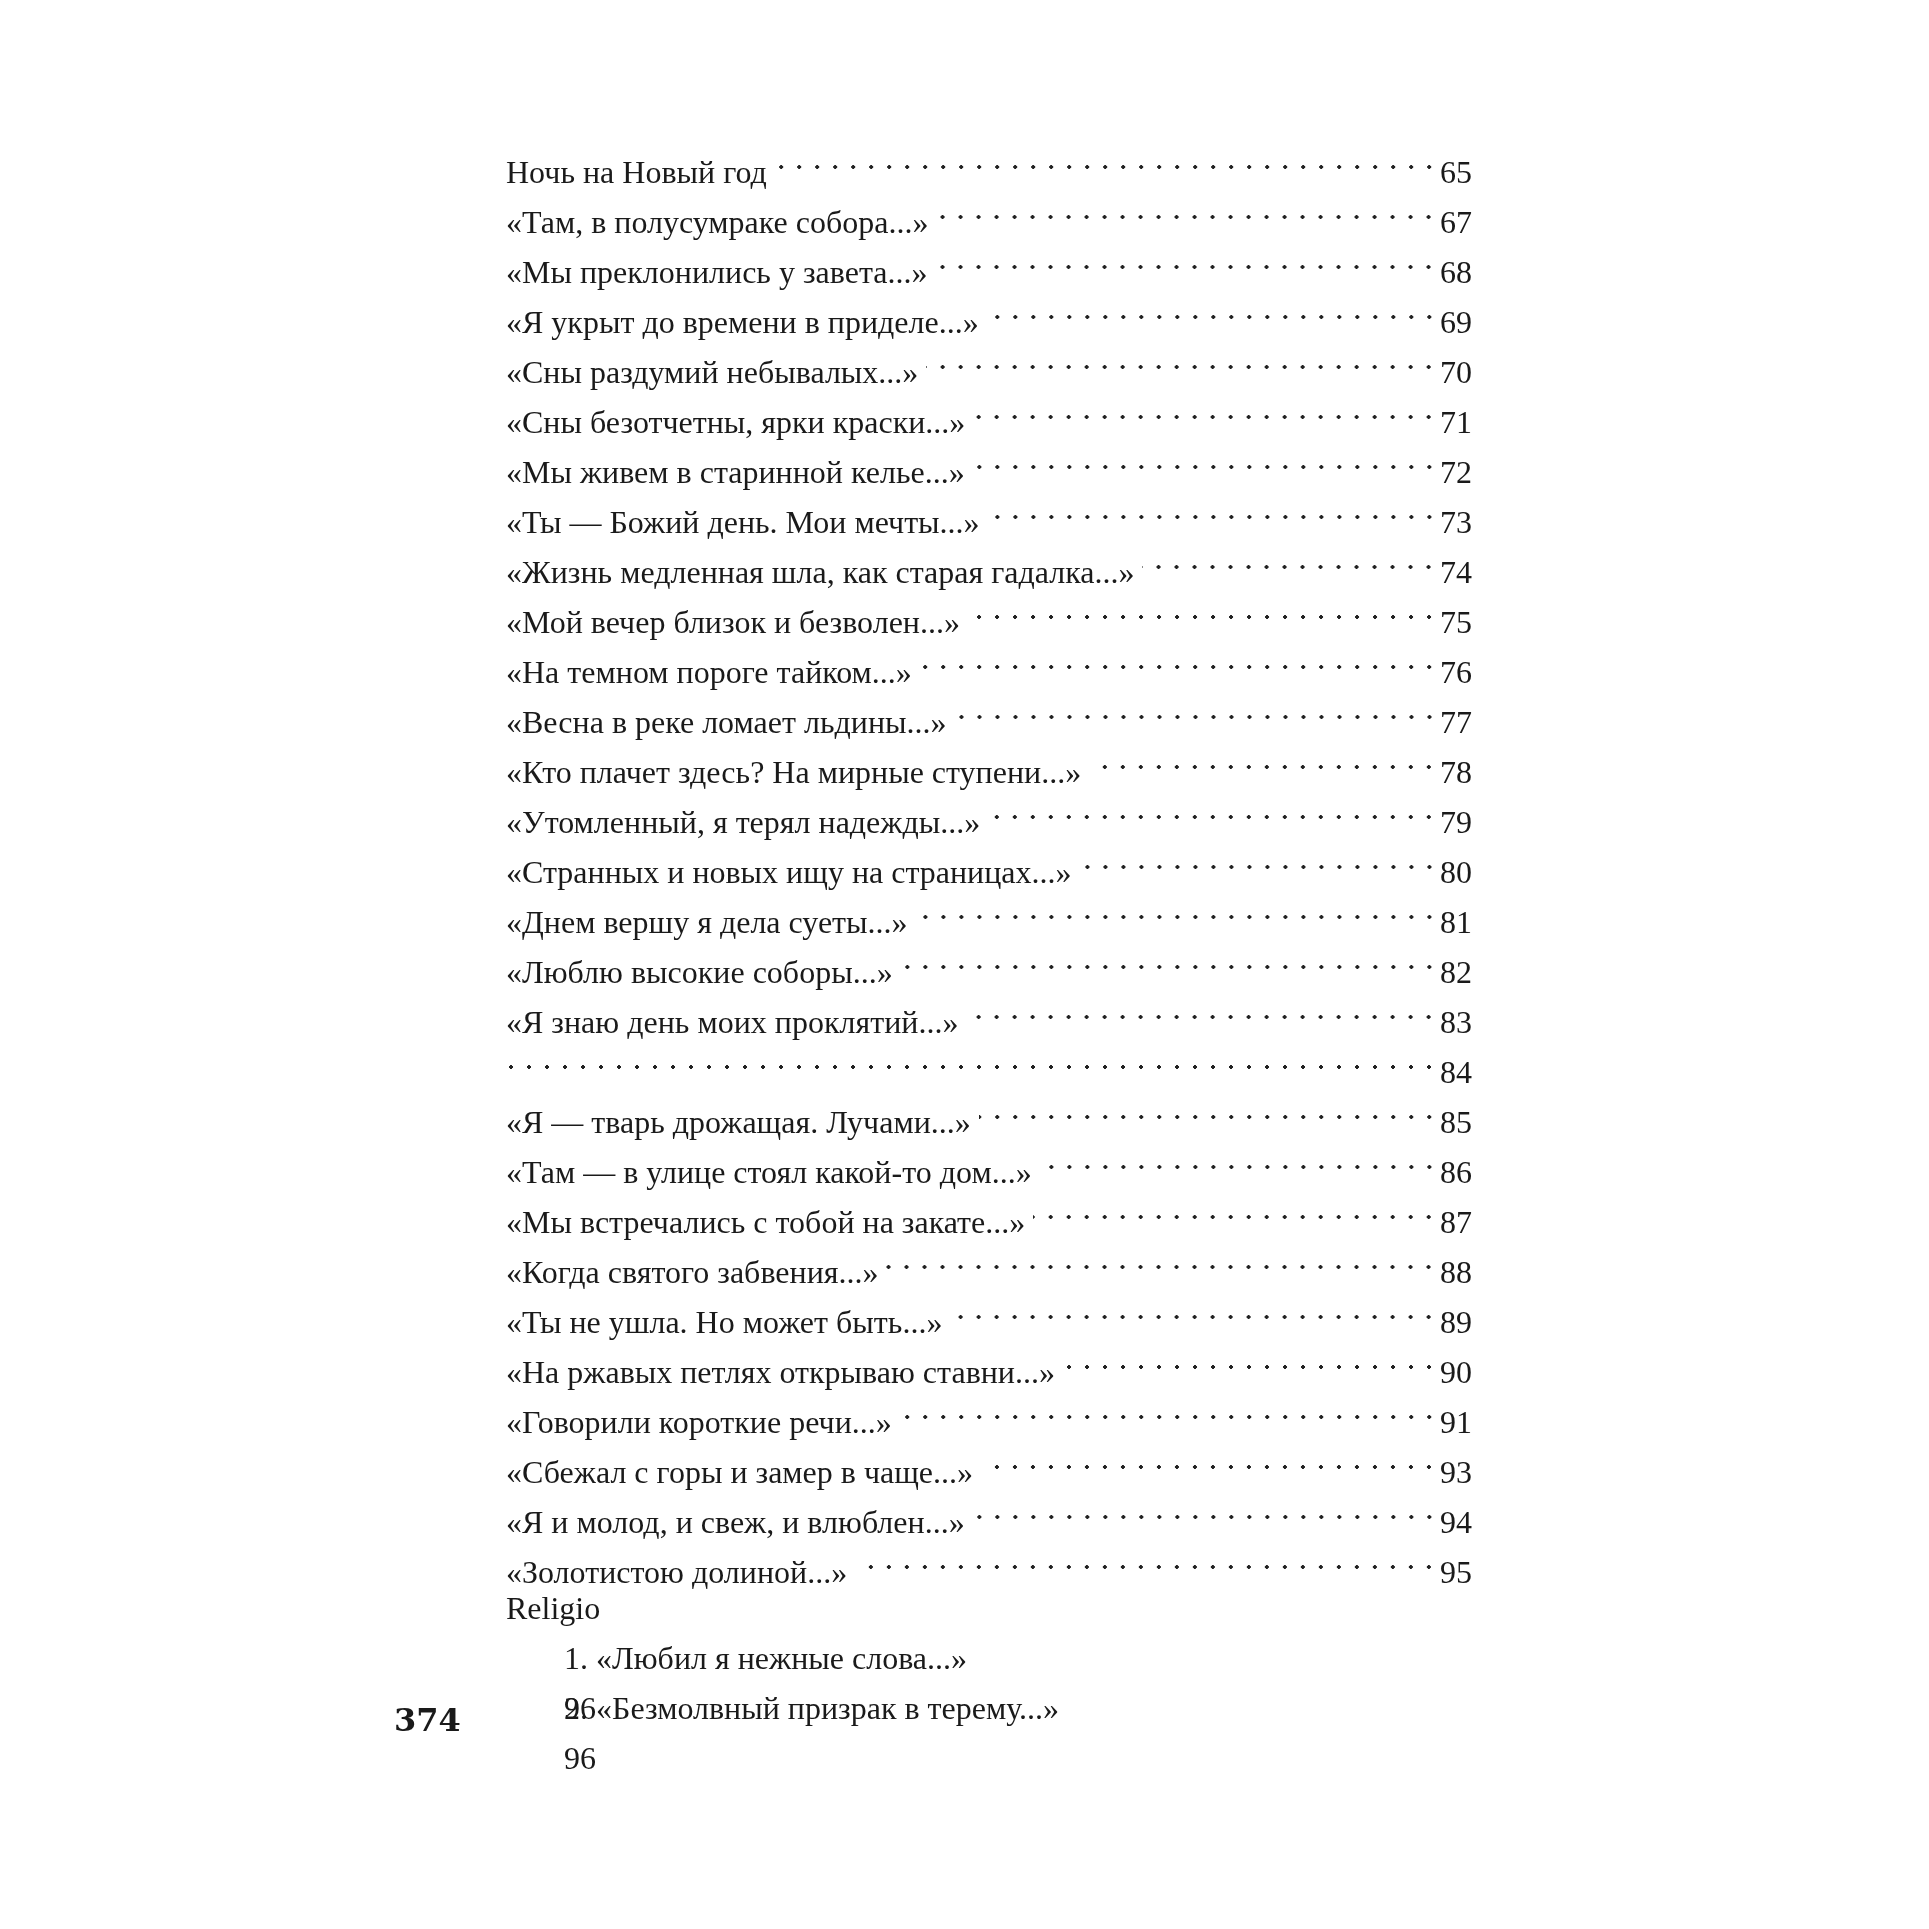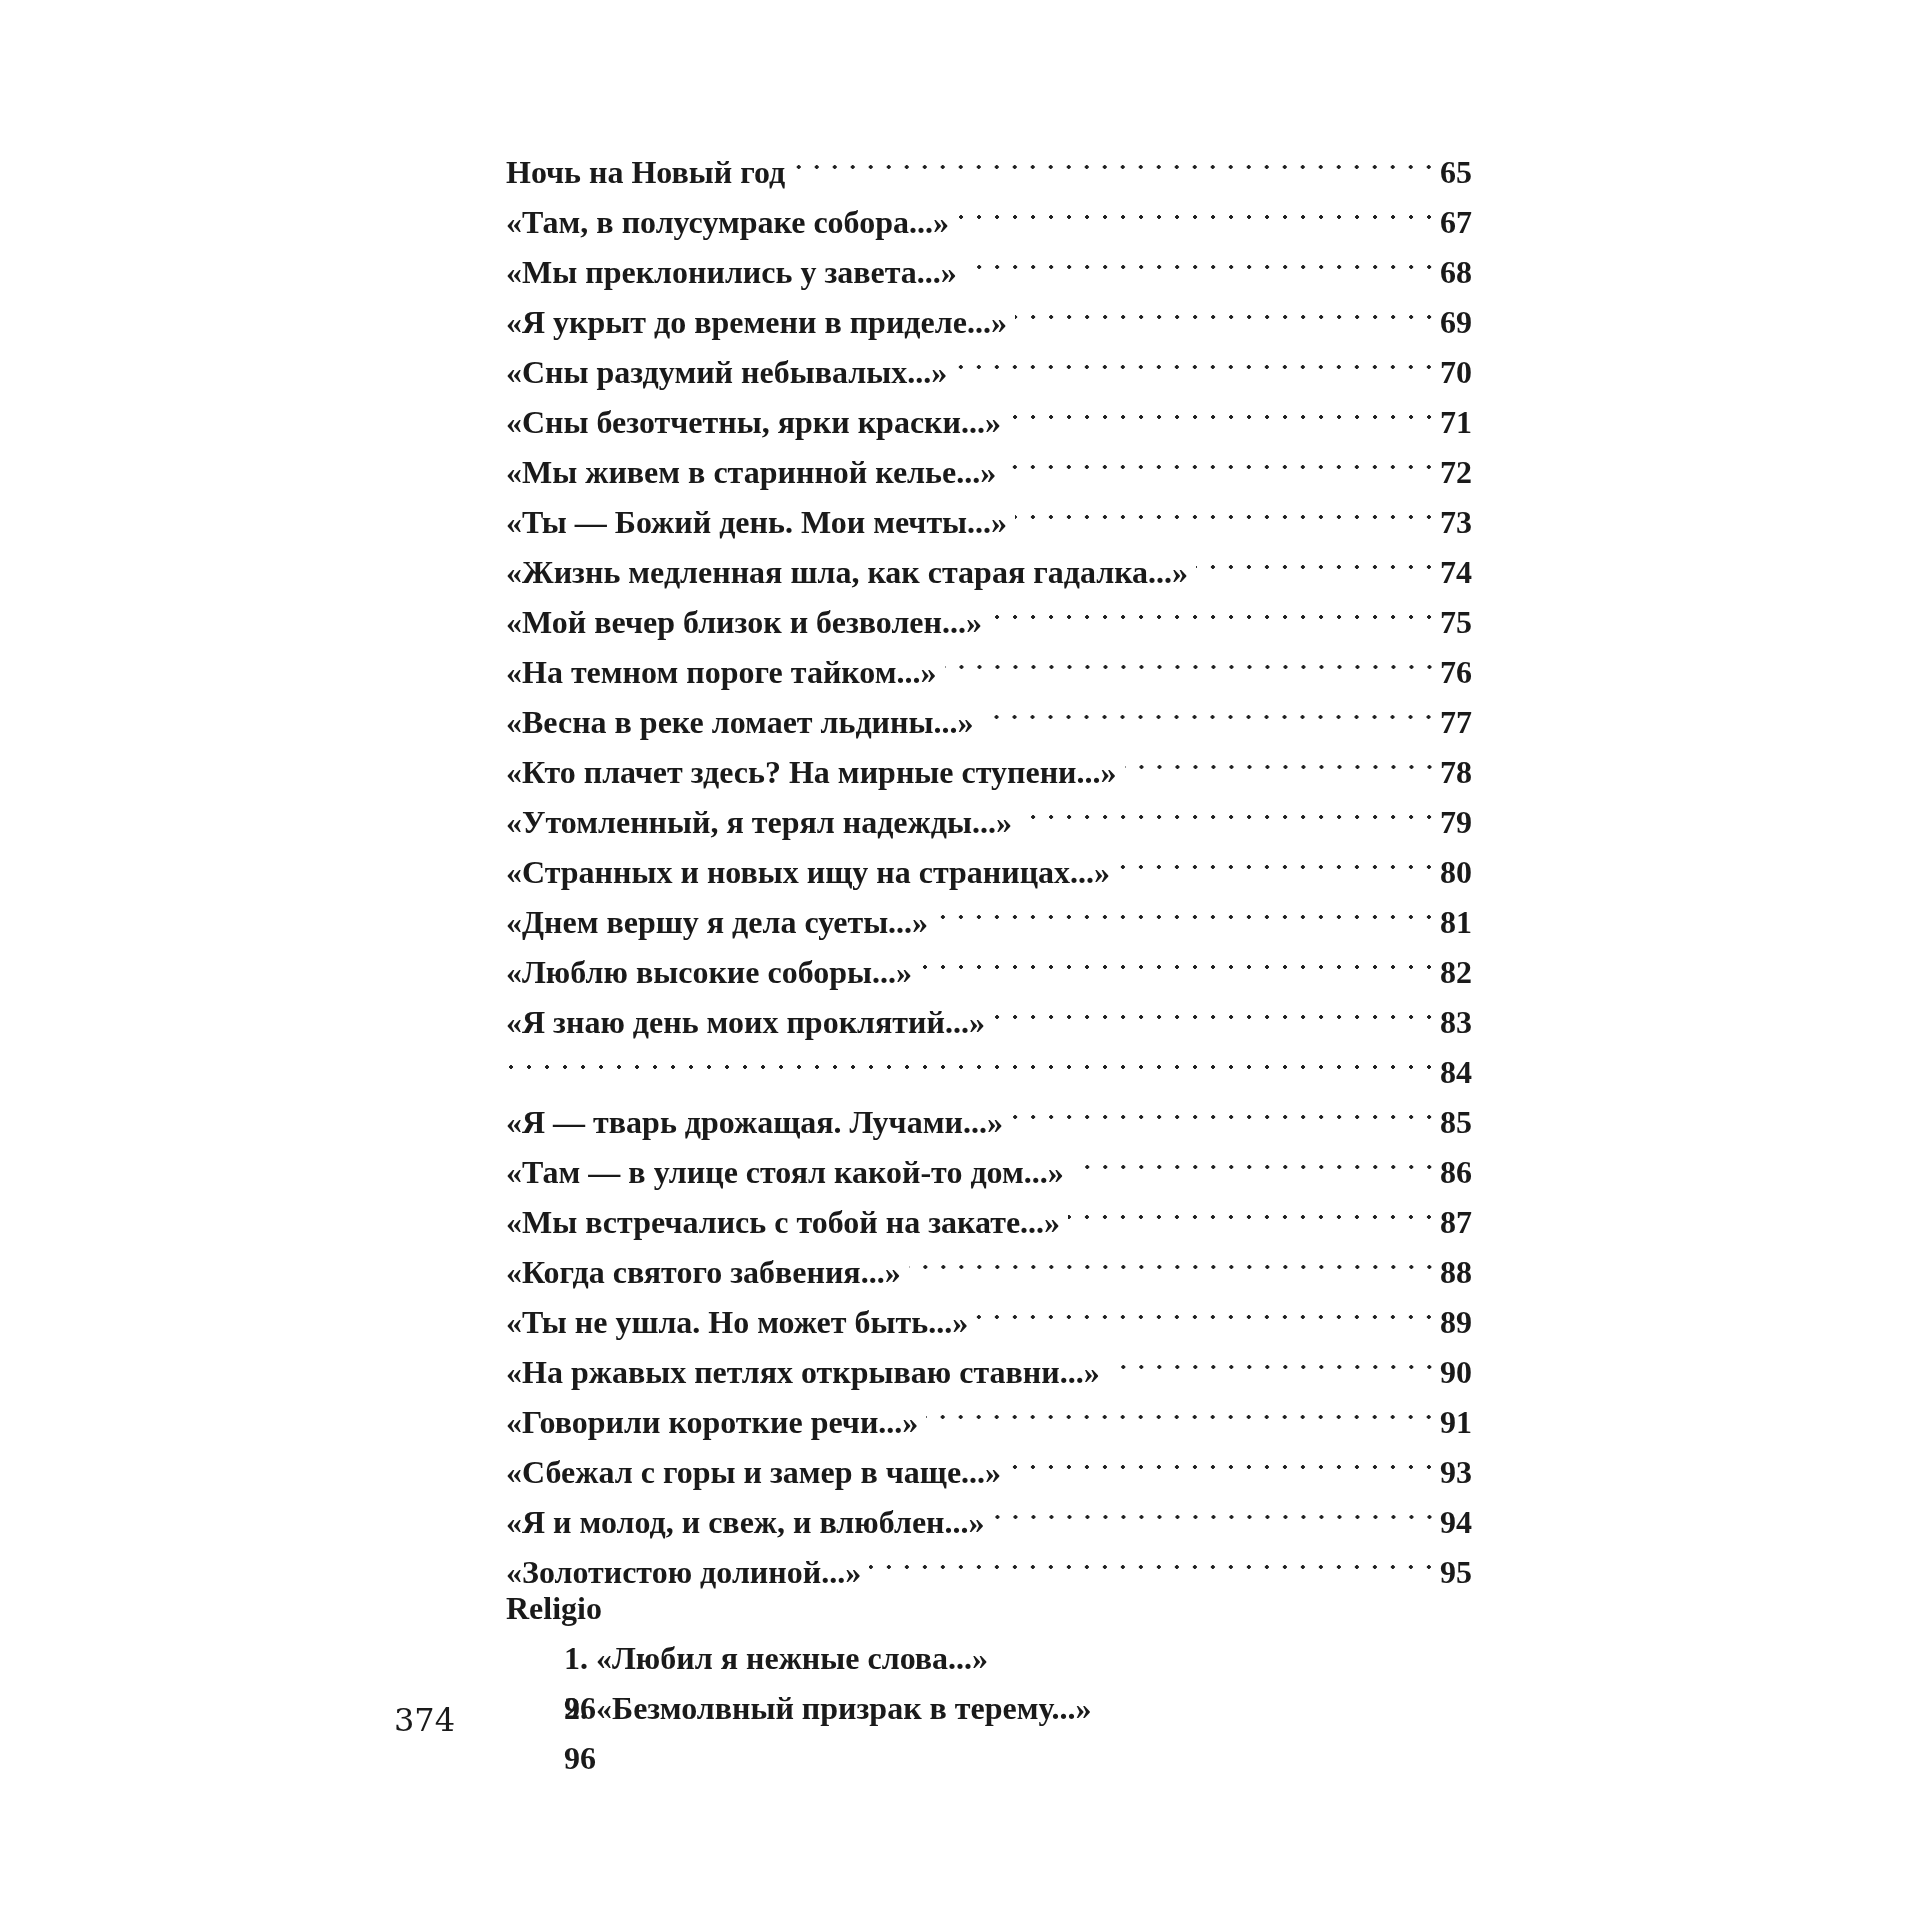--- a/index.html
+++ b/index.html
@@ -13,21 +13,20 @@
     position: relative;
     overflow: hidden;
     font-family: "Liberation Serif", "DejaVu Serif", serif;
     color: #1a1a1a;
   }
   .toc {
     position: absolute;
     left: 506px;
     top: 133px;
     width: 966px;
-    font-weight: bold;
   }
   .row {
     display: flex;
     align-items: baseline;
     height: 50px;
     line-height: 50px;
     font-size: 32px;
     white-space: nowrap;
   }
   .row.sub {
@@ -59,21 +58,21 @@
   .page {
     flex: 0 0 auto;
     text-align: center;
   }
   .folio {
     position: absolute;
     left: 394px;
     top: 1695px;
     font-size: 32px;
     line-height: 50px;
-    font-weight: normal;
+    font-weight: bold;
     font-family: "DejaVu Serif", "Liberation Serif", serif;
     color: #1a1a1a;
   }
 </style>
 </head>
 <body>
 
 <div class="toc">
   <div class="row">
       <span class="title">Ночь на Новый год</span>

